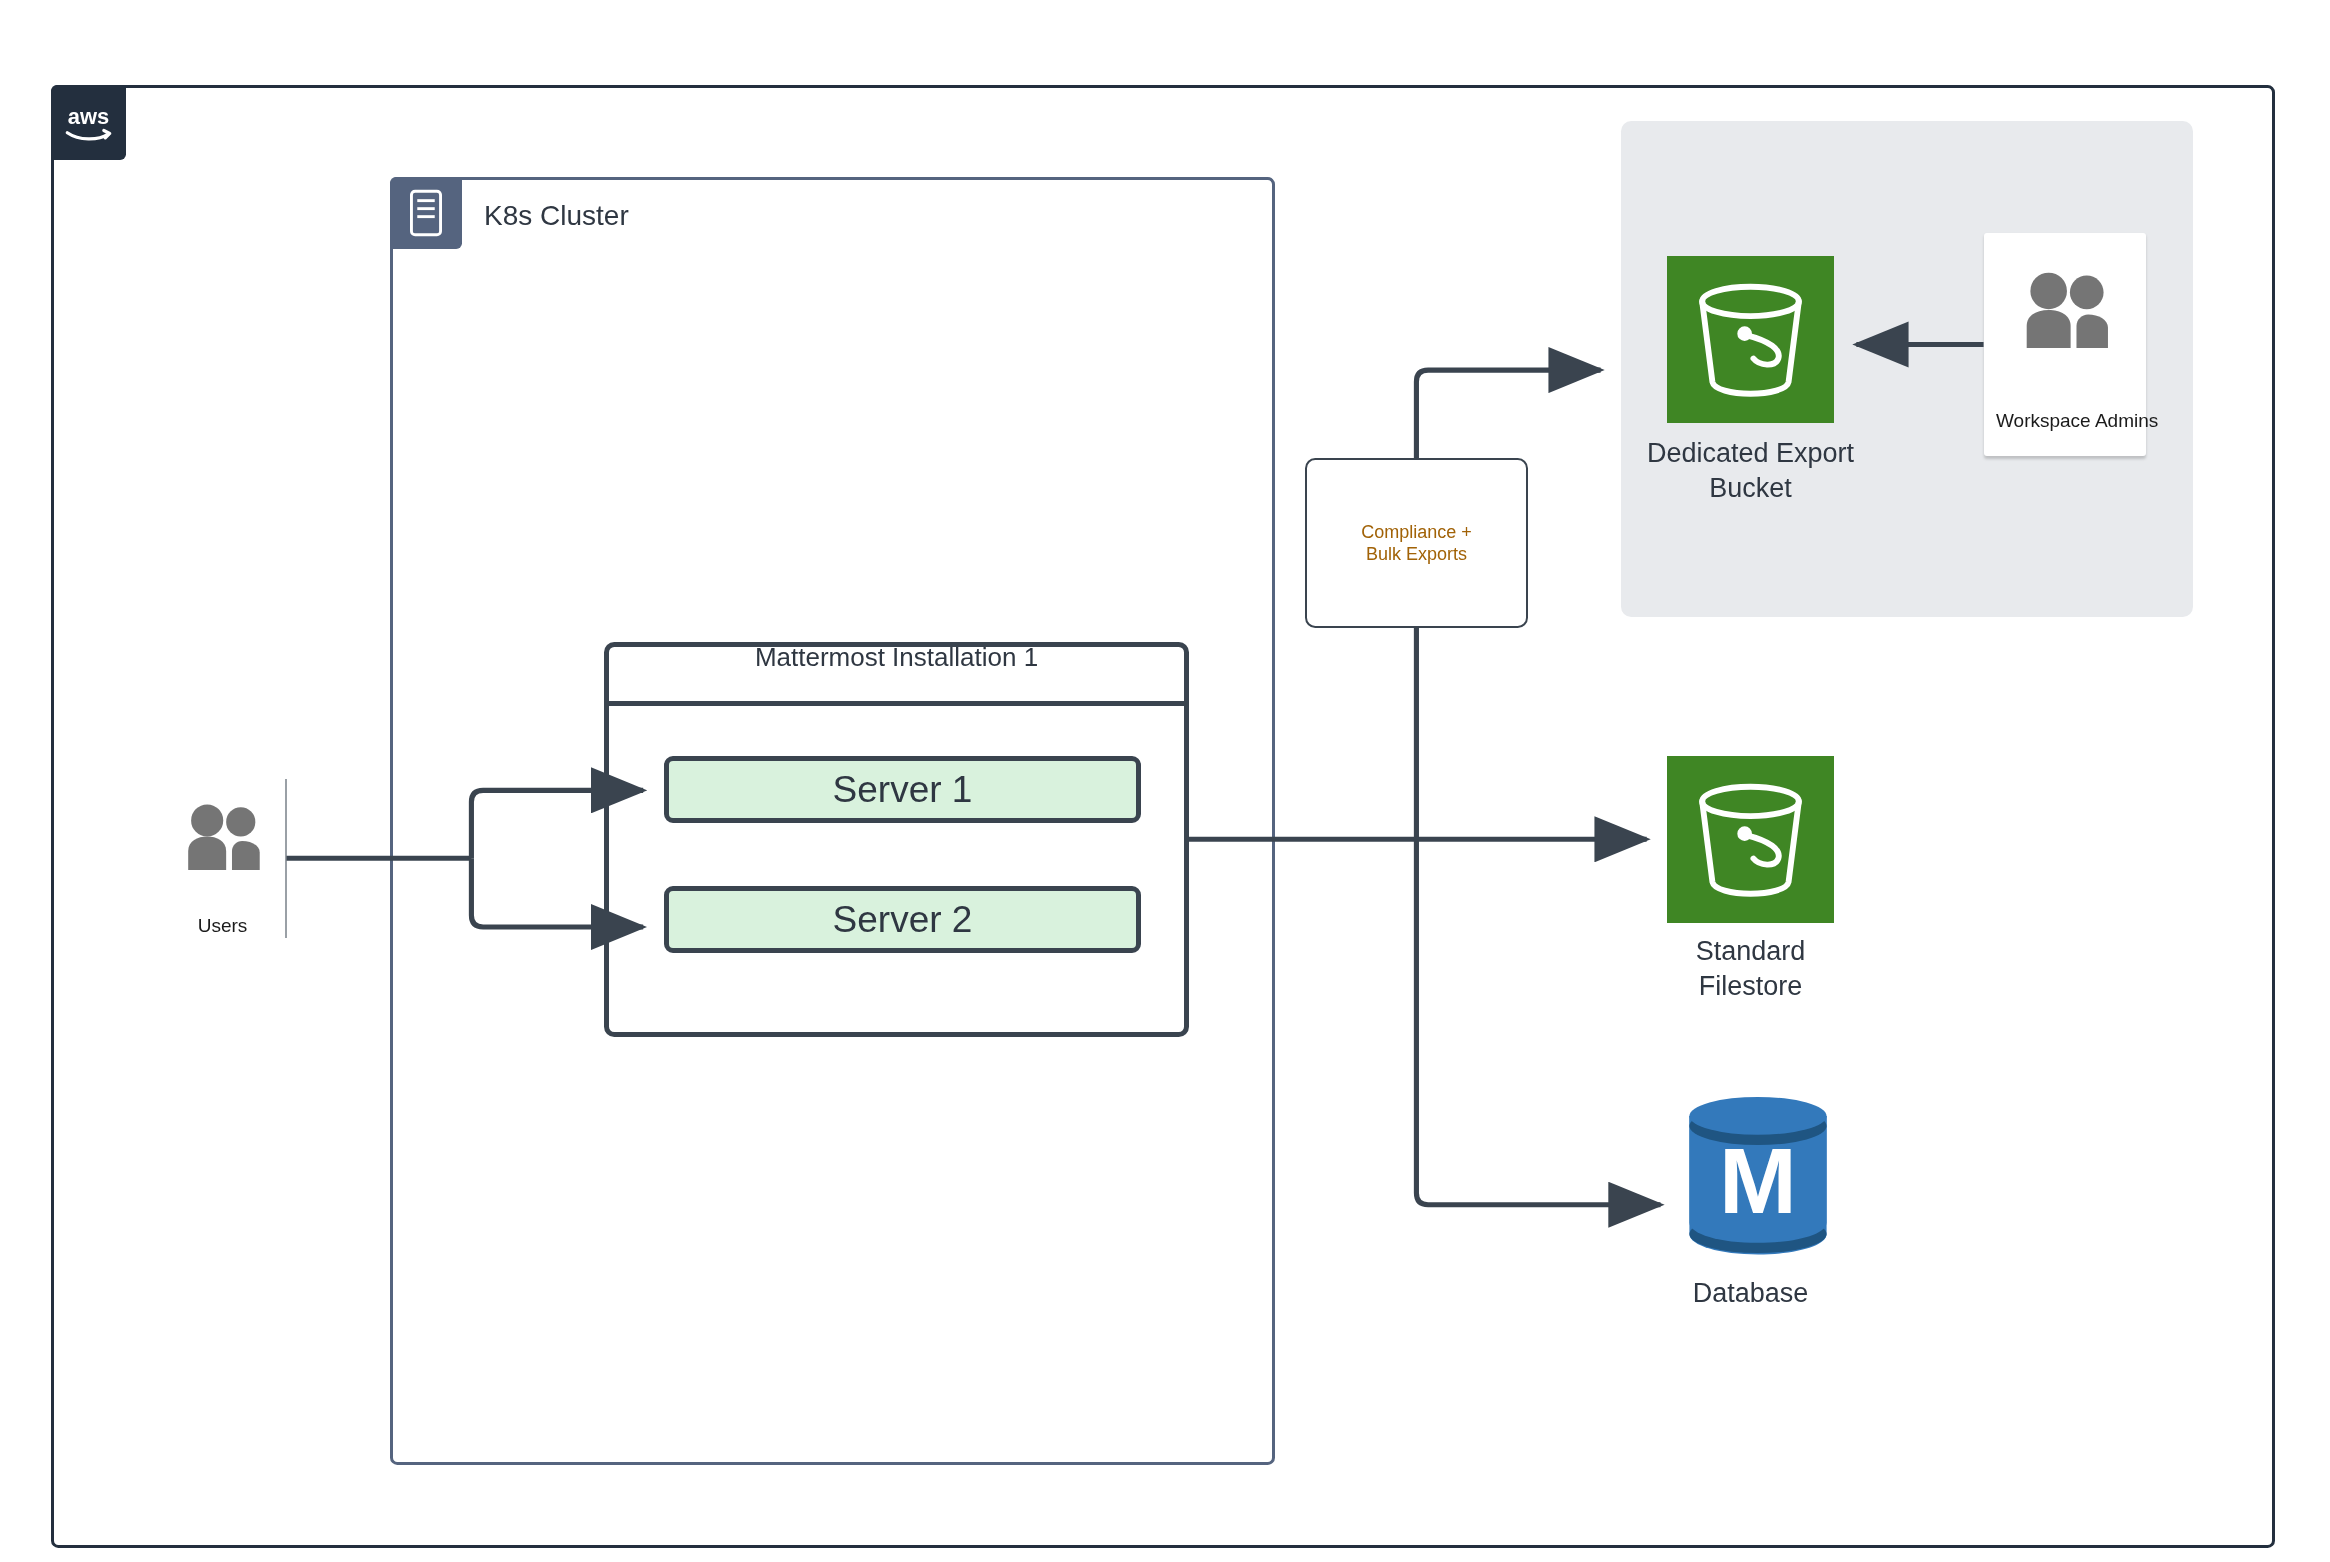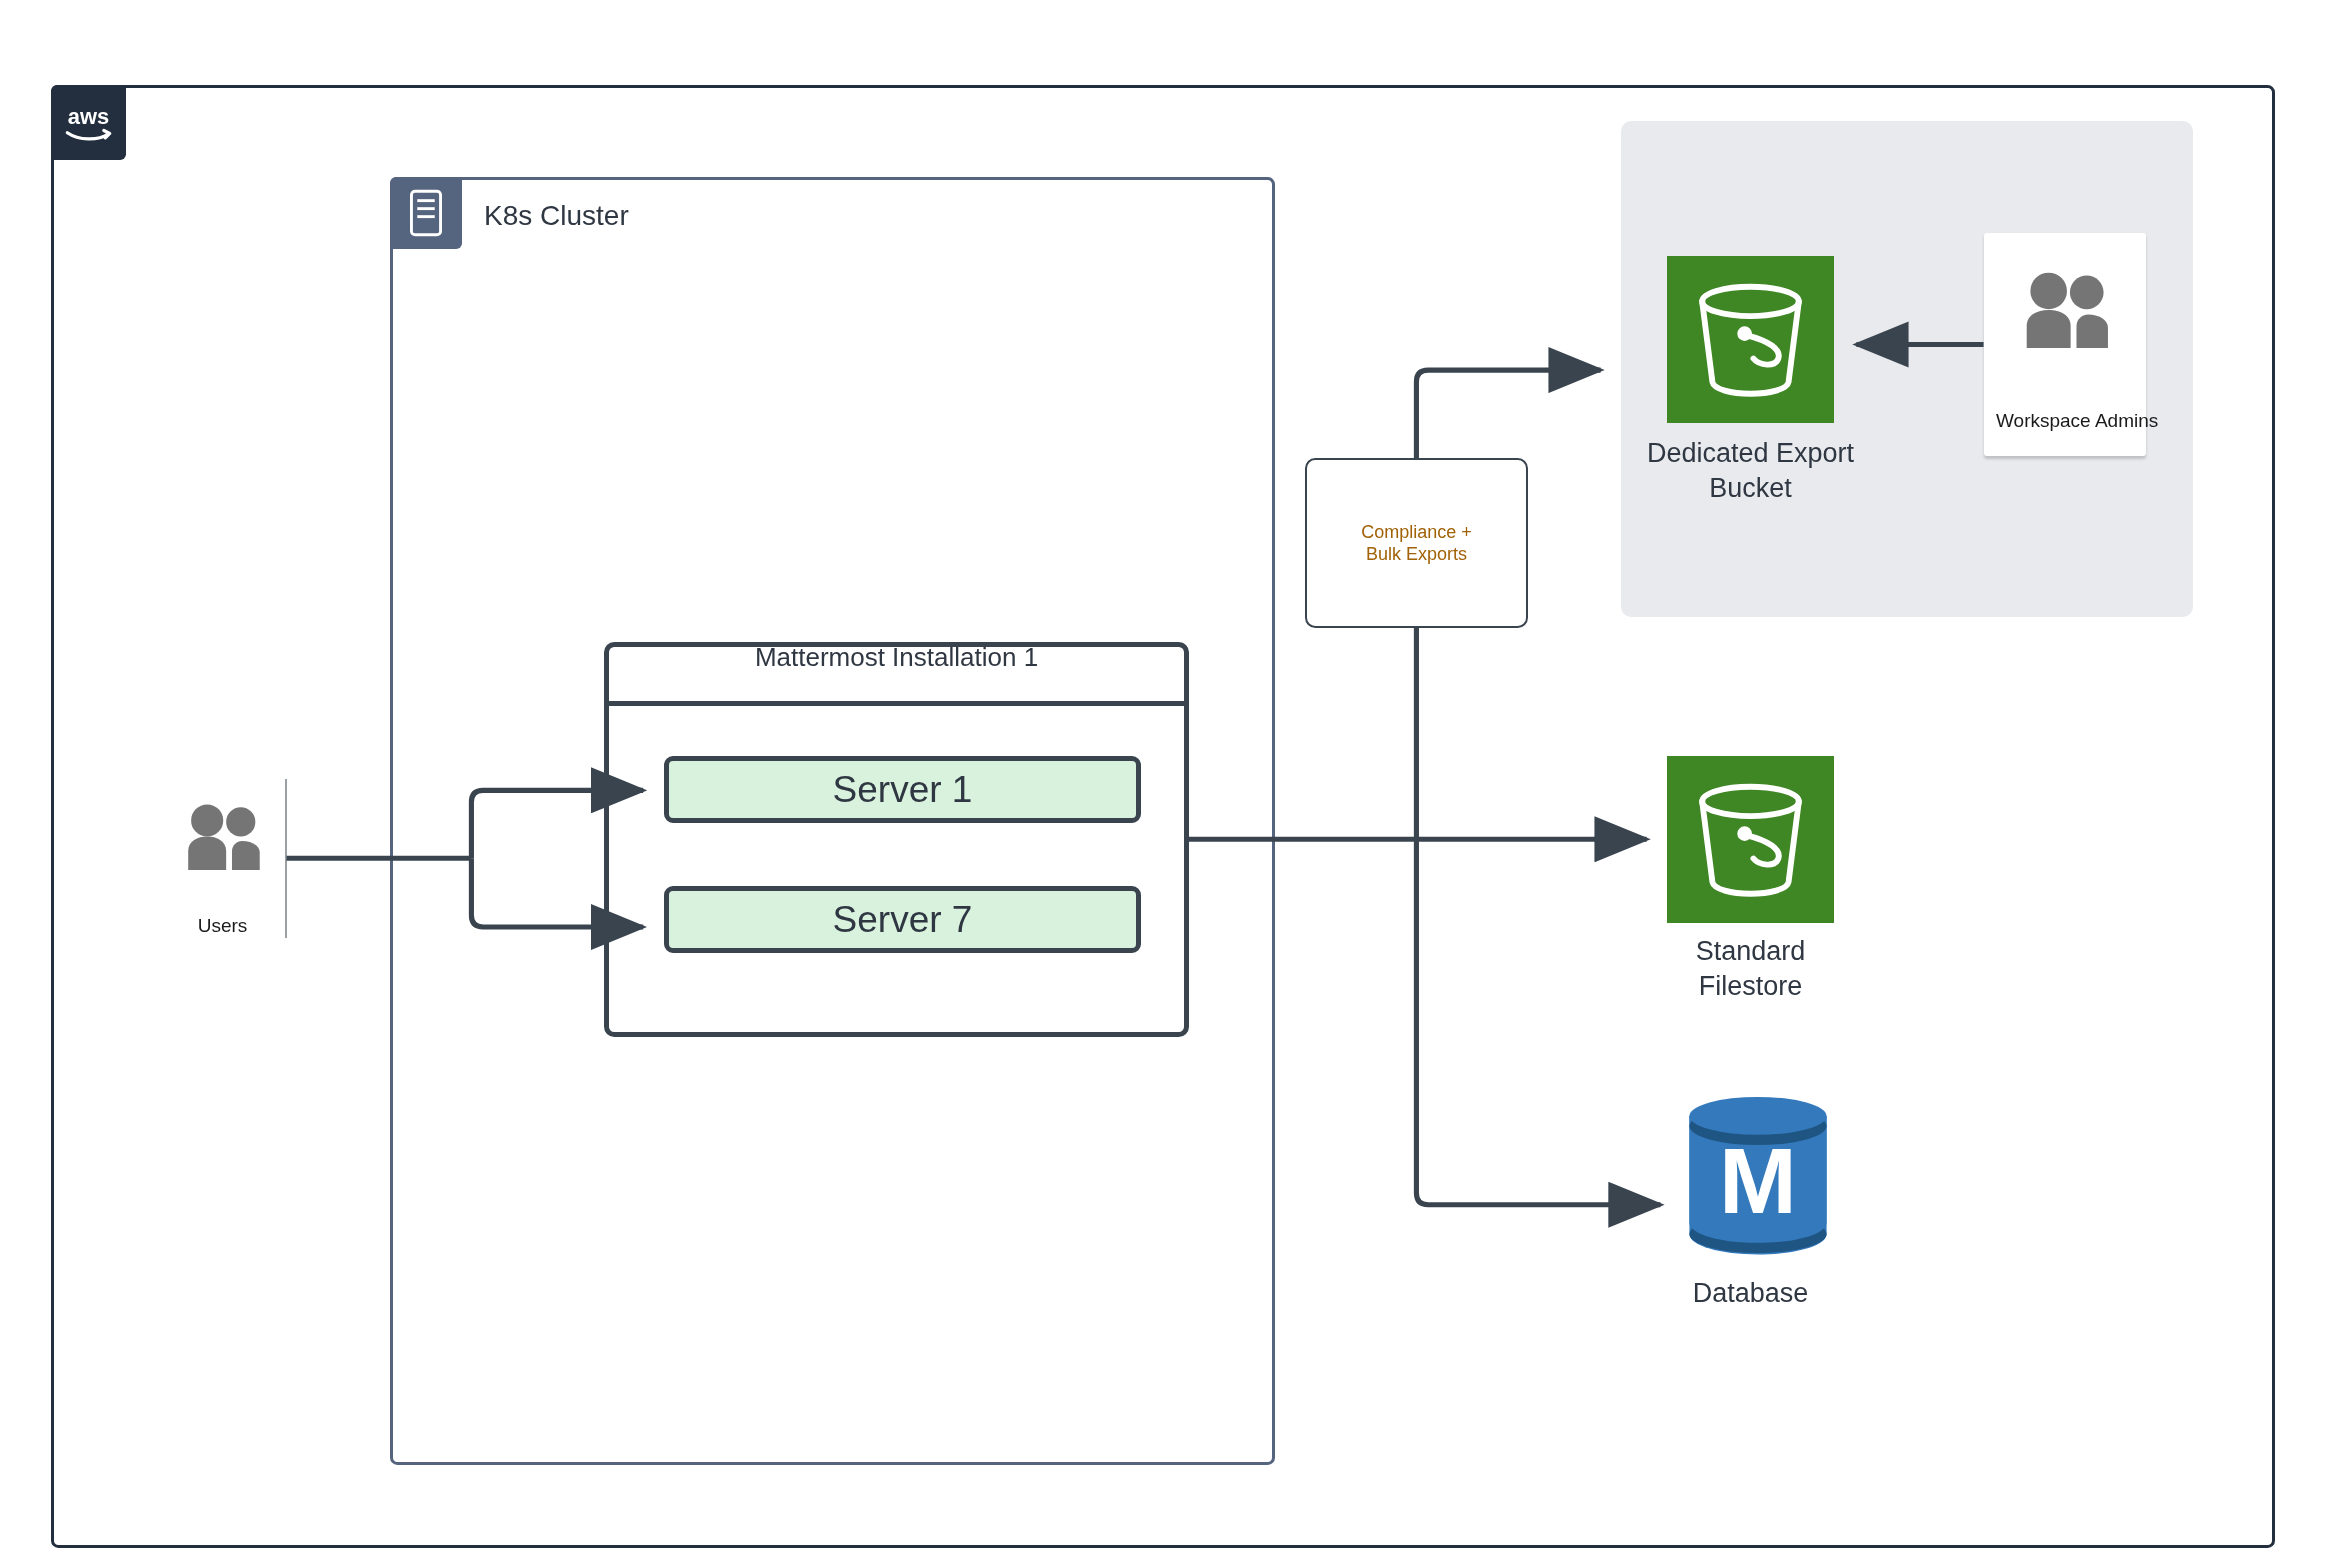--- a/index.html
+++ b/index.html
@@ -339,21 +339,21 @@
   <div id="users-label">Users</div>
 
   <div id="mm-box"></div>
   <div id="mm-title-bar">
     <span id="mm-title">Mattermost Installation 1</span>
   </div>
   <div id="server-1" class="server-box">
     <span class="server-label">Server 1</span>
   </div>
   <div id="server-2" class="server-box">
-    <span class="server-label">Server 7</span>
+    <span class="server-label">Server 2</span>
   </div>
 
   <div id="dsa-panel"></div>
 
   <svg id="export-bucket-icon" class="bucket-icon" viewBox="0 0 228 228" aria-hidden="true">
     <g fill="none" stroke="#ffffff" stroke-width="8" stroke-linejoin="round" stroke-linecap="round">
       <ellipse cx="114" cy="62" rx="66" ry="20"></ellipse>
       <path d="M48 62 L62 172 C64 182, 88 188, 114 188 C140 188, 164 182, 166 172 L180 62"></path>
       <path d="M108 108 C140 116, 156 128, 152 140 C148 152, 126 150, 118 140"></path>
       <circle cx="106" cy="106" r="6" fill="#ffffff"></circle>

